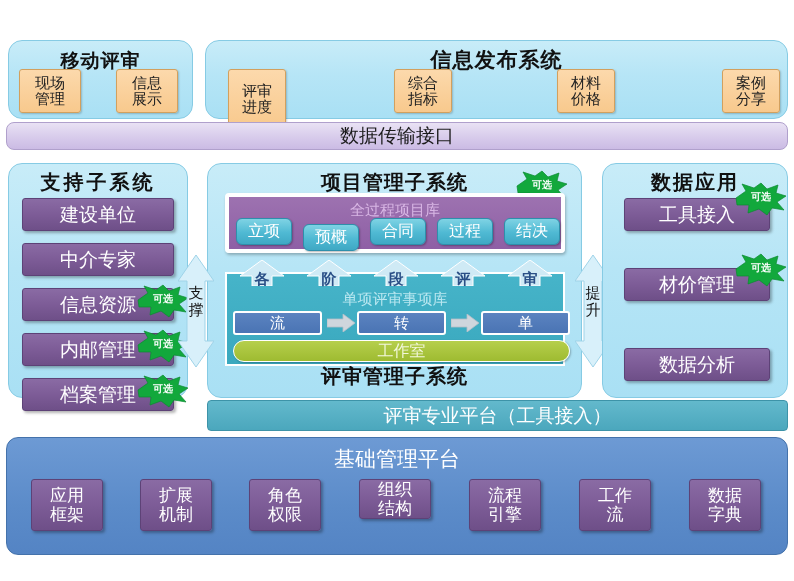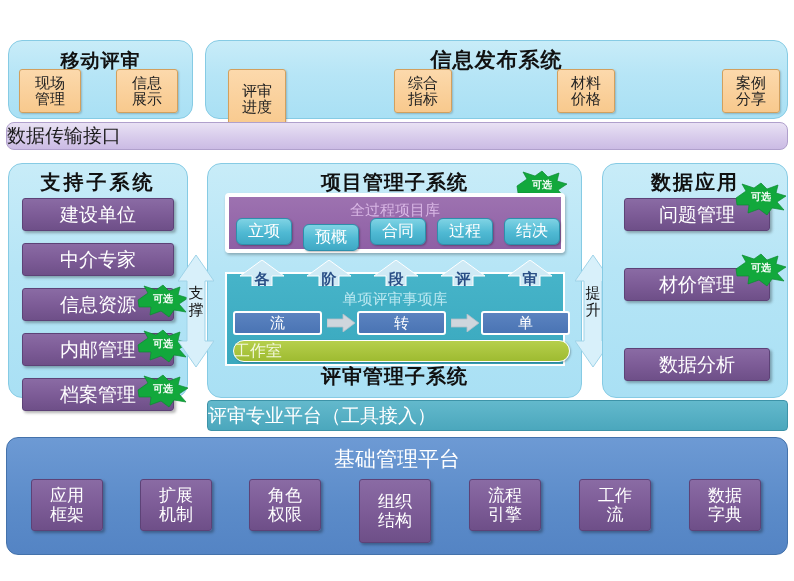--- a/index.html
+++ b/index.html
@@ -76,21 +76,21 @@
     border-radius:3px;
     color:#ffffff;
     display:flex;align-items:center;justify-content:center;
     font-size:15px;
     box-sizing:border-box;
   }
 
   
   .bar{
     position:absolute;
-    display:flex;align-items:center;justify-content:flex-start;
+    display:flex;align-items:center;justify-content:center;
     box-sizing:border-box;
     text-align:center;
   }
   .bar-lavender{
     background:linear-gradient(180deg,#e9e2f4 0%,#d9cdec 50%,#cbbbe4 100%);
     border:1px solid #b0a0cc;
     border-radius:8px;
     color:#1a1a1a;font-size:19px;
   }
   .bar-teal{
@@ -356,21 +356,21 @@
     <div class="vtext" style="top:30px;">
       <div>提</div>
       <div>升</div>
     </div>
   </div>
 
   <div class="panel" style="left:602px;top:163px;width:186px;height:235px;">
     <div class="panel-title" style="top:5px;font-size:20px;letter-spacing:2px;">数据应用</div>
   </div>
   <div class="chip-purple wide" style="left:624px;top:198px;width:146px;height:33px;">
-    <span>问题管理</span>
+    <span>工具接入</span>
   </div>
   <div class="chip-purple wide" style="left:624px;top:268px;width:146px;height:33px;">
     <span>材价管理</span>
   </div>
   <div class="chip-purple wide" style="left:624px;top:348px;width:146px;height:33px;">
     <span>数据分析</span>
   </div>
 
   <div class="burst" style="left:734px;top:182px;">
     <svg width="54" height="34" viewBox="0 0 54 34">
@@ -398,21 +398,21 @@
 框架</span>
   </div>
   <div class="chip-purple small" style="left:140px;top:479px;width:72px;height:52px;">
     <span style="white-space:pre-line;">扩展
 机制</span>
   </div>
   <div class="chip-purple small" style="left:249px;top:479px;width:72px;height:52px;">
     <span style="white-space:pre-line;">角色
 权限</span>
   </div>
-  <div class="chip-purple small" style="left:359px;top:479px;width:72px;height:64px;">
+  <div class="chip-purple small" style="left:359px;top:479px;width:72px;height:40px;">
     <span style="white-space:pre-line;">组织
 结构</span>
   </div>
   <div class="chip-purple small" style="left:469px;top:479px;width:72px;height:52px;">
     <span style="white-space:pre-line;">流程
 引擎</span>
   </div>
   <div class="chip-purple small" style="left:579px;top:479px;width:72px;height:52px;">
     <span style="white-space:pre-line;">工作
 流</span>

